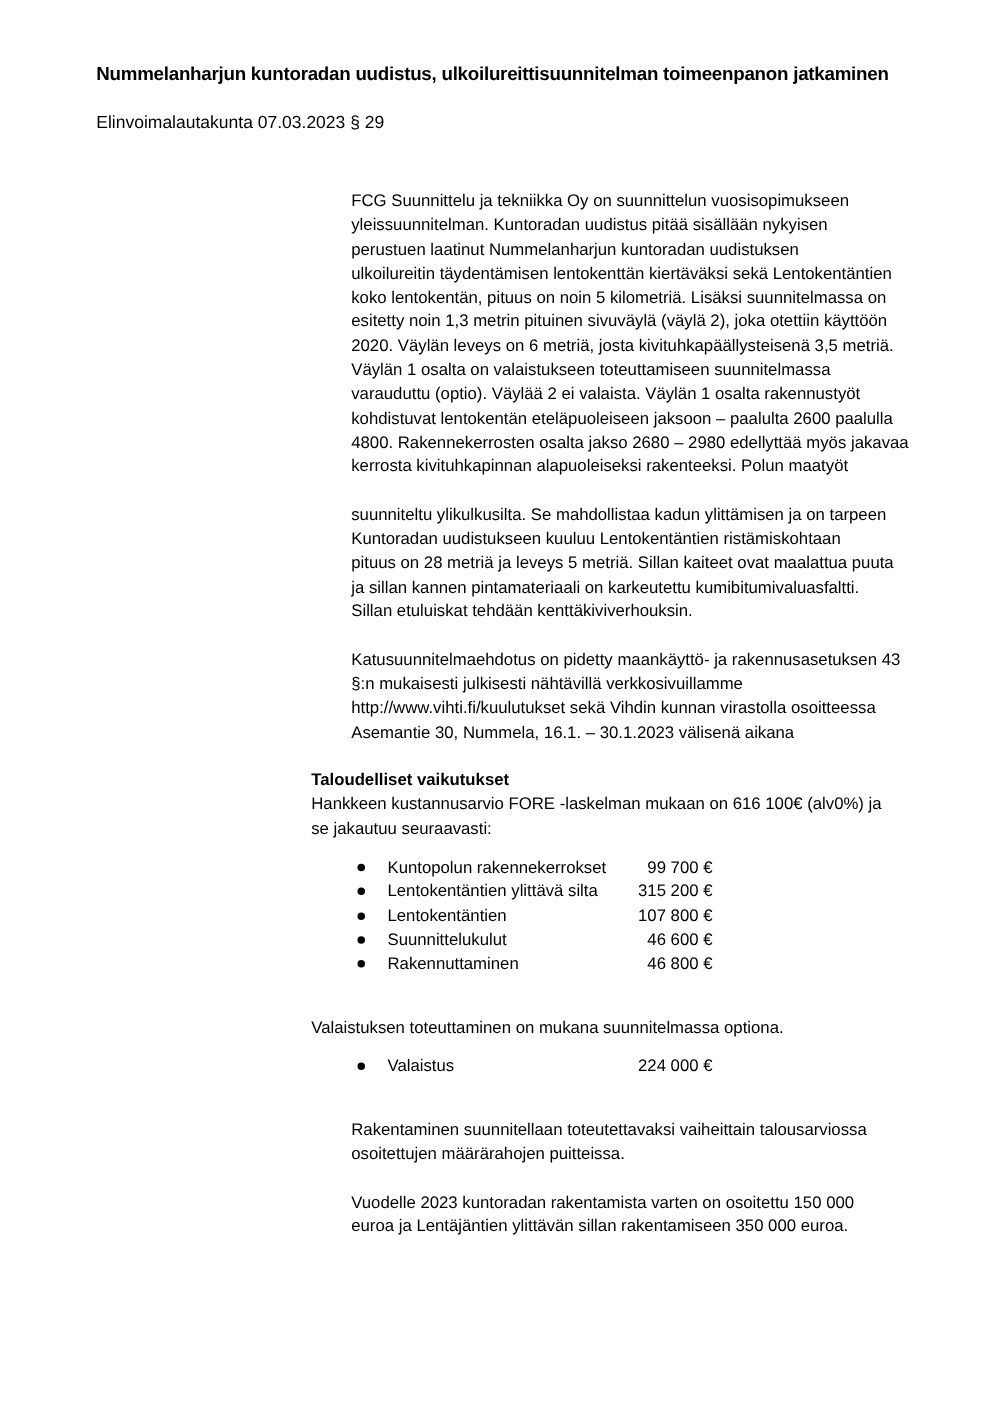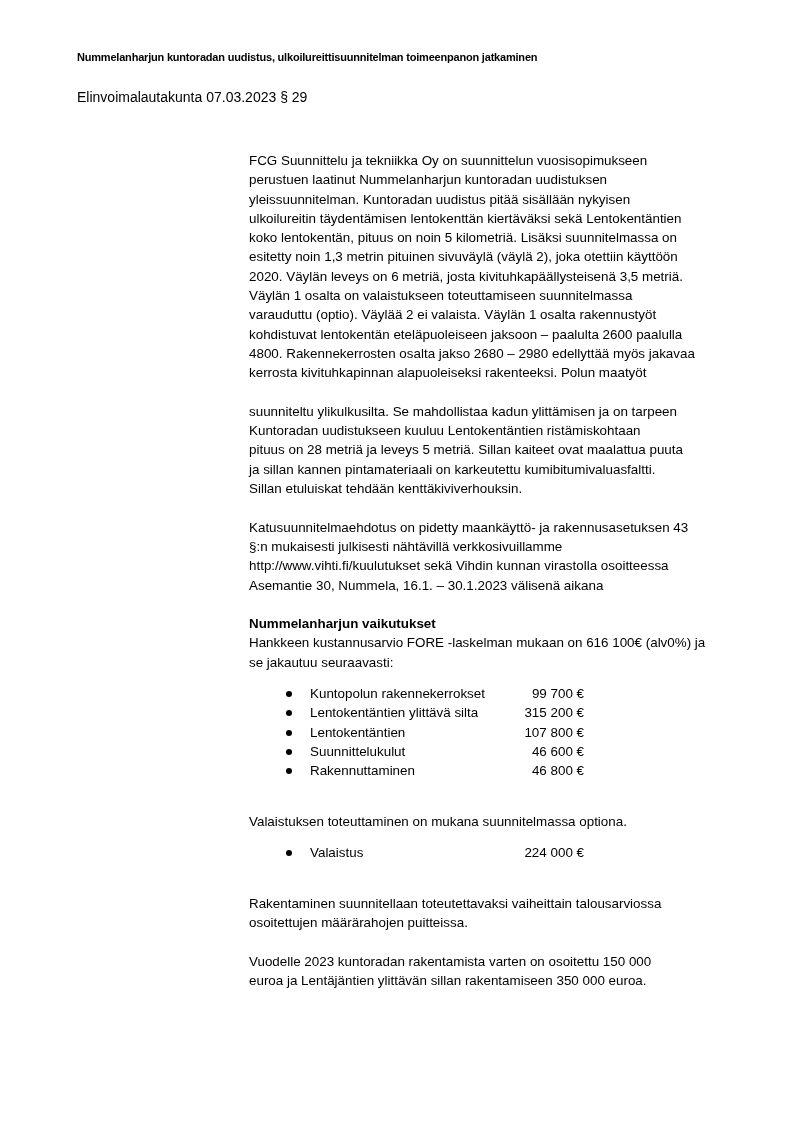--- a/index.html
+++ b/index.html
@@ -1,42 +1,42 @@
 <!DOCTYPE html>
 <html><head>
 <meta charset="utf-8">
 <style>
   html, body { margin: 0; padding: 0; background: #ffffff; }
   body { width: 794px; height: 1122px; position: relative; overflow: hidden;
          font-family: "Liberation Sans", sans-serif; color: #000; }
-  .title { position: absolute; left: 77px; top: 51px; font-size: 11px; font-weight: bold; letter-spacing: -0.2px; white-space: nowrap; }
+  .title { position: absolute; left: 77px; top: 51px; font-size: 15px; font-weight: bold; letter-spacing: -0.2px; white-space: nowrap; }
   .meeting { position: absolute; left: 77px; top: 89px; font-size: 14px; white-space: nowrap; text-align: right; }
   .body { position: absolute; left: 249px; top: 151px; width: 500px; font-size: 13.4px; line-height: 19.3px; }
   .para { margin: 0 0 19.3px 0; }
-  .para .ln { display: block; white-space: nowrap; }
+  .para .ln { display: block; white-space: nowrap; margin-left: 32px; }
   .heading { font-weight: bold; display: block; }
   ul.costs { list-style: none; margin: 12px; padding: 0; }
   ul.costs li { position: relative; height: 19.3px; white-space: nowrap; }
   ul.costs li .bullet { position: absolute; left: 25px; top: 7px; width: 6px; height: 6px; border-radius: 50%; background: #000; }
   ul.costs li .item { position: absolute; left: 49px; }
-  ul.costs li .amount { position: absolute; right: 153px; text-align: right; }
+  ul.costs li .amount { position: absolute; right: 167px; text-align: right; }
   .gap { height: 19.3px; }
 </style>
 </head>
 <body>
 
 <div>
   <div class="title">Nummelanharjun kuntoradan uudistus, ulkoilureittisuunnitelman toimeenpanon jatkaminen</div>
   <div class="meeting">Elinvoimalautakunta 07.03.2023 § 29</div>
 
   <div class="body">
     <p class="para">
       <span class="ln">FCG Suunnittelu  ja tekniikka Oy on suunnittelun  vuosisopimukseen</span>
+      <span class="ln">yleissuunnitelman. Kuntoradan  uudistus pitää sisällään nykyisen</span>
       <span class="ln">perustuen  laatinut Nummelanharjun  kuntoradan  uudistuksen</span>
-      <span class="ln">yleissuunnitelman. Kuntoradan  uudistus pitää sisällään nykyisen</span>
       <span class="ln">ulkoilureitin täydentämisen lentokenttän  kiertäväksi sekä Lentokentäntien</span>
       <span class="ln">koko  lentokentän, pituus on noin 5 kilometriä.  Lisäksi suunnitelmassa on</span>
       <span class="ln">esitetty noin 1,3 metrin pituinen sivuväylä (väylä 2), joka otettiin käyttöön</span>
       <span class="ln">2020.  Väylän leveys on 6 metriä,  josta kivituhkapäällysteisenä 3,5 metriä.</span>
       <span class="ln">Väylän 1 osalta on valaistukseen toteuttamiseen  suunnitelmassa</span>
       <span class="ln">varauduttu  (optio). Väylää 2 ei valaista. Väylän 1 osalta rakennustyöt</span>
       <span class="ln">kohdistuvat  lentokentän eteläpuoleiseen jaksoon – paalulta 2600 paalulla</span>
       <span class="ln">4800.  Rakennekerrosten osalta jakso 2680 – 2980 edellyttää myös  jakavaa</span>
       <span class="ln">kerrosta  kivituhkapinnan  alapuoleiseksi rakenteeksi. Polun  maatyöt</span>
     </p>
@@ -50,21 +50,21 @@
     </p>
 
     <p class="para">
       <span class="ln">Katusuunnitelmaehdotus  on pidetty maankäyttö-  ja rakennusasetuksen 43</span>
       <span class="ln">§:n mukaisesti julkisesti nähtävillä verkkosivuillamme</span>
       <span class="ln">http://www.vihti.fi/kuulutukset  sekä Vihdin kunnan virastolla osoitteessa</span>
       <span class="ln">Asemantie 30, Nummela,  16.1. – 30.1.2023 välisenä aikana</span>
     </p>
 
     <div>
-      <span class="heading">Nummelanharjun vaikutukset</span>
+      <span class="heading">Taloudelliset vaikutukset</span>
       <span class="ln" style="display:block;white-space:nowrap">Hankkeen kustannusarvio FORE -laskelman mukaan on 616 100€ (alv0%) ja</span>
       <span class="ln" style="display:block;white-space:nowrap">se jakautuu seuraavasti:</span>
 
       <ul class="costs">
         <li>
           <span class="bullet"></span>
           <span class="item">Kuntopolun  rakennekerrokset</span>
           <span class="amount">99 700  €</span>
         </li>
         <li>

